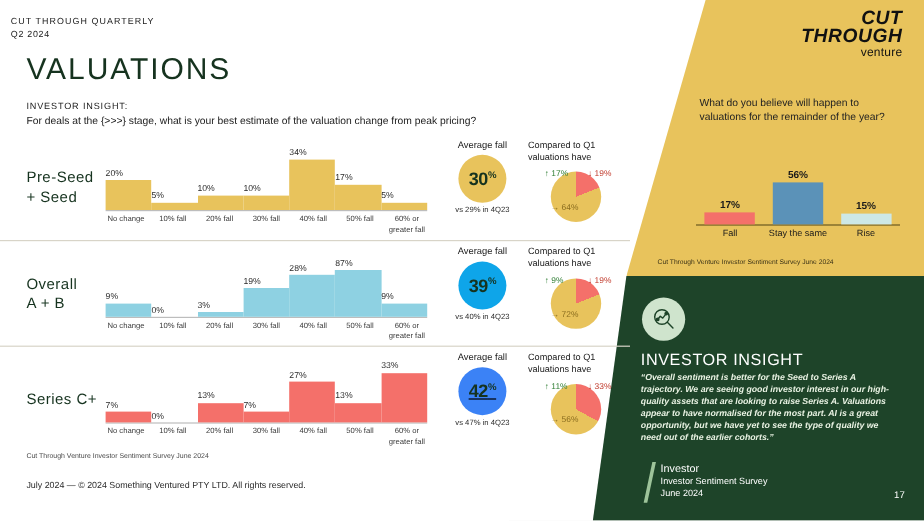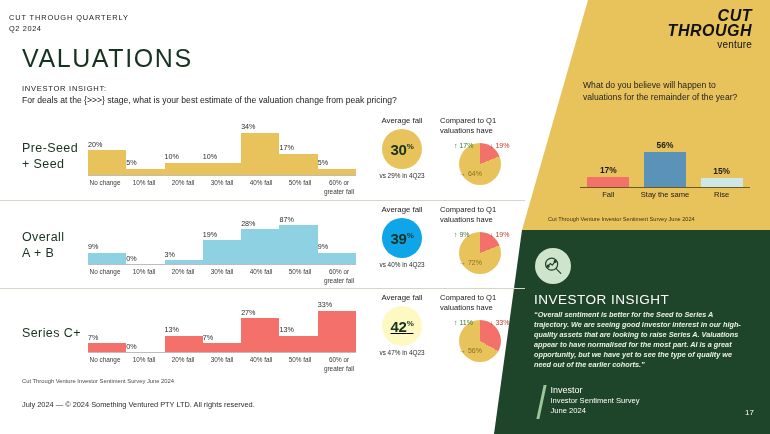--- a/index.html
+++ b/index.html
@@ -354,21 +354,21 @@
           <div class="xlab">No change</div>
           <div class="xlab">10% fall</div>
           <div class="xlab">20% fall</div>
           <div class="xlab">30% fall</div>
           <div class="xlab">40% fall</div>
           <div class="xlab">50% fall</div>
           <div class="xlab">60% or greater fall</div>
         </div>
         <div class="avg">
           <div class="avg-title">Average fall</div>
-          <div class="avg-circle" style="background: #fef9c3; text-decoration: underline;">
+          <div class="avg-circle" style="background: #3b82f6; text-decoration: underline;">
             <div class="avg-num"><span>42</span><sup>%</sup></div>
           </div>
           <div class="avg-sub">vs 47% in 4Q23</div>
         </div>
         <div class="pie-wrap">
           <div class="pie-title">Compared to Q1 valuations have</div>
           <div class="pie-canvas">
             <div class="pie-circle" style="background: conic-gradient(rgb(168, 221, 160) -11%, rgb(168, 221, 160) 0%, rgb(244, 112, 106) 0%, rgb(244, 112, 106) 33%, rgb(232, 195, 92) 33%, rgb(232, 195, 92) 89%);"></div>
             <div class="pie-lab pie-up">↑ 11%</div>
             <div class="pie-lab pie-down">↓ 33%</div>

